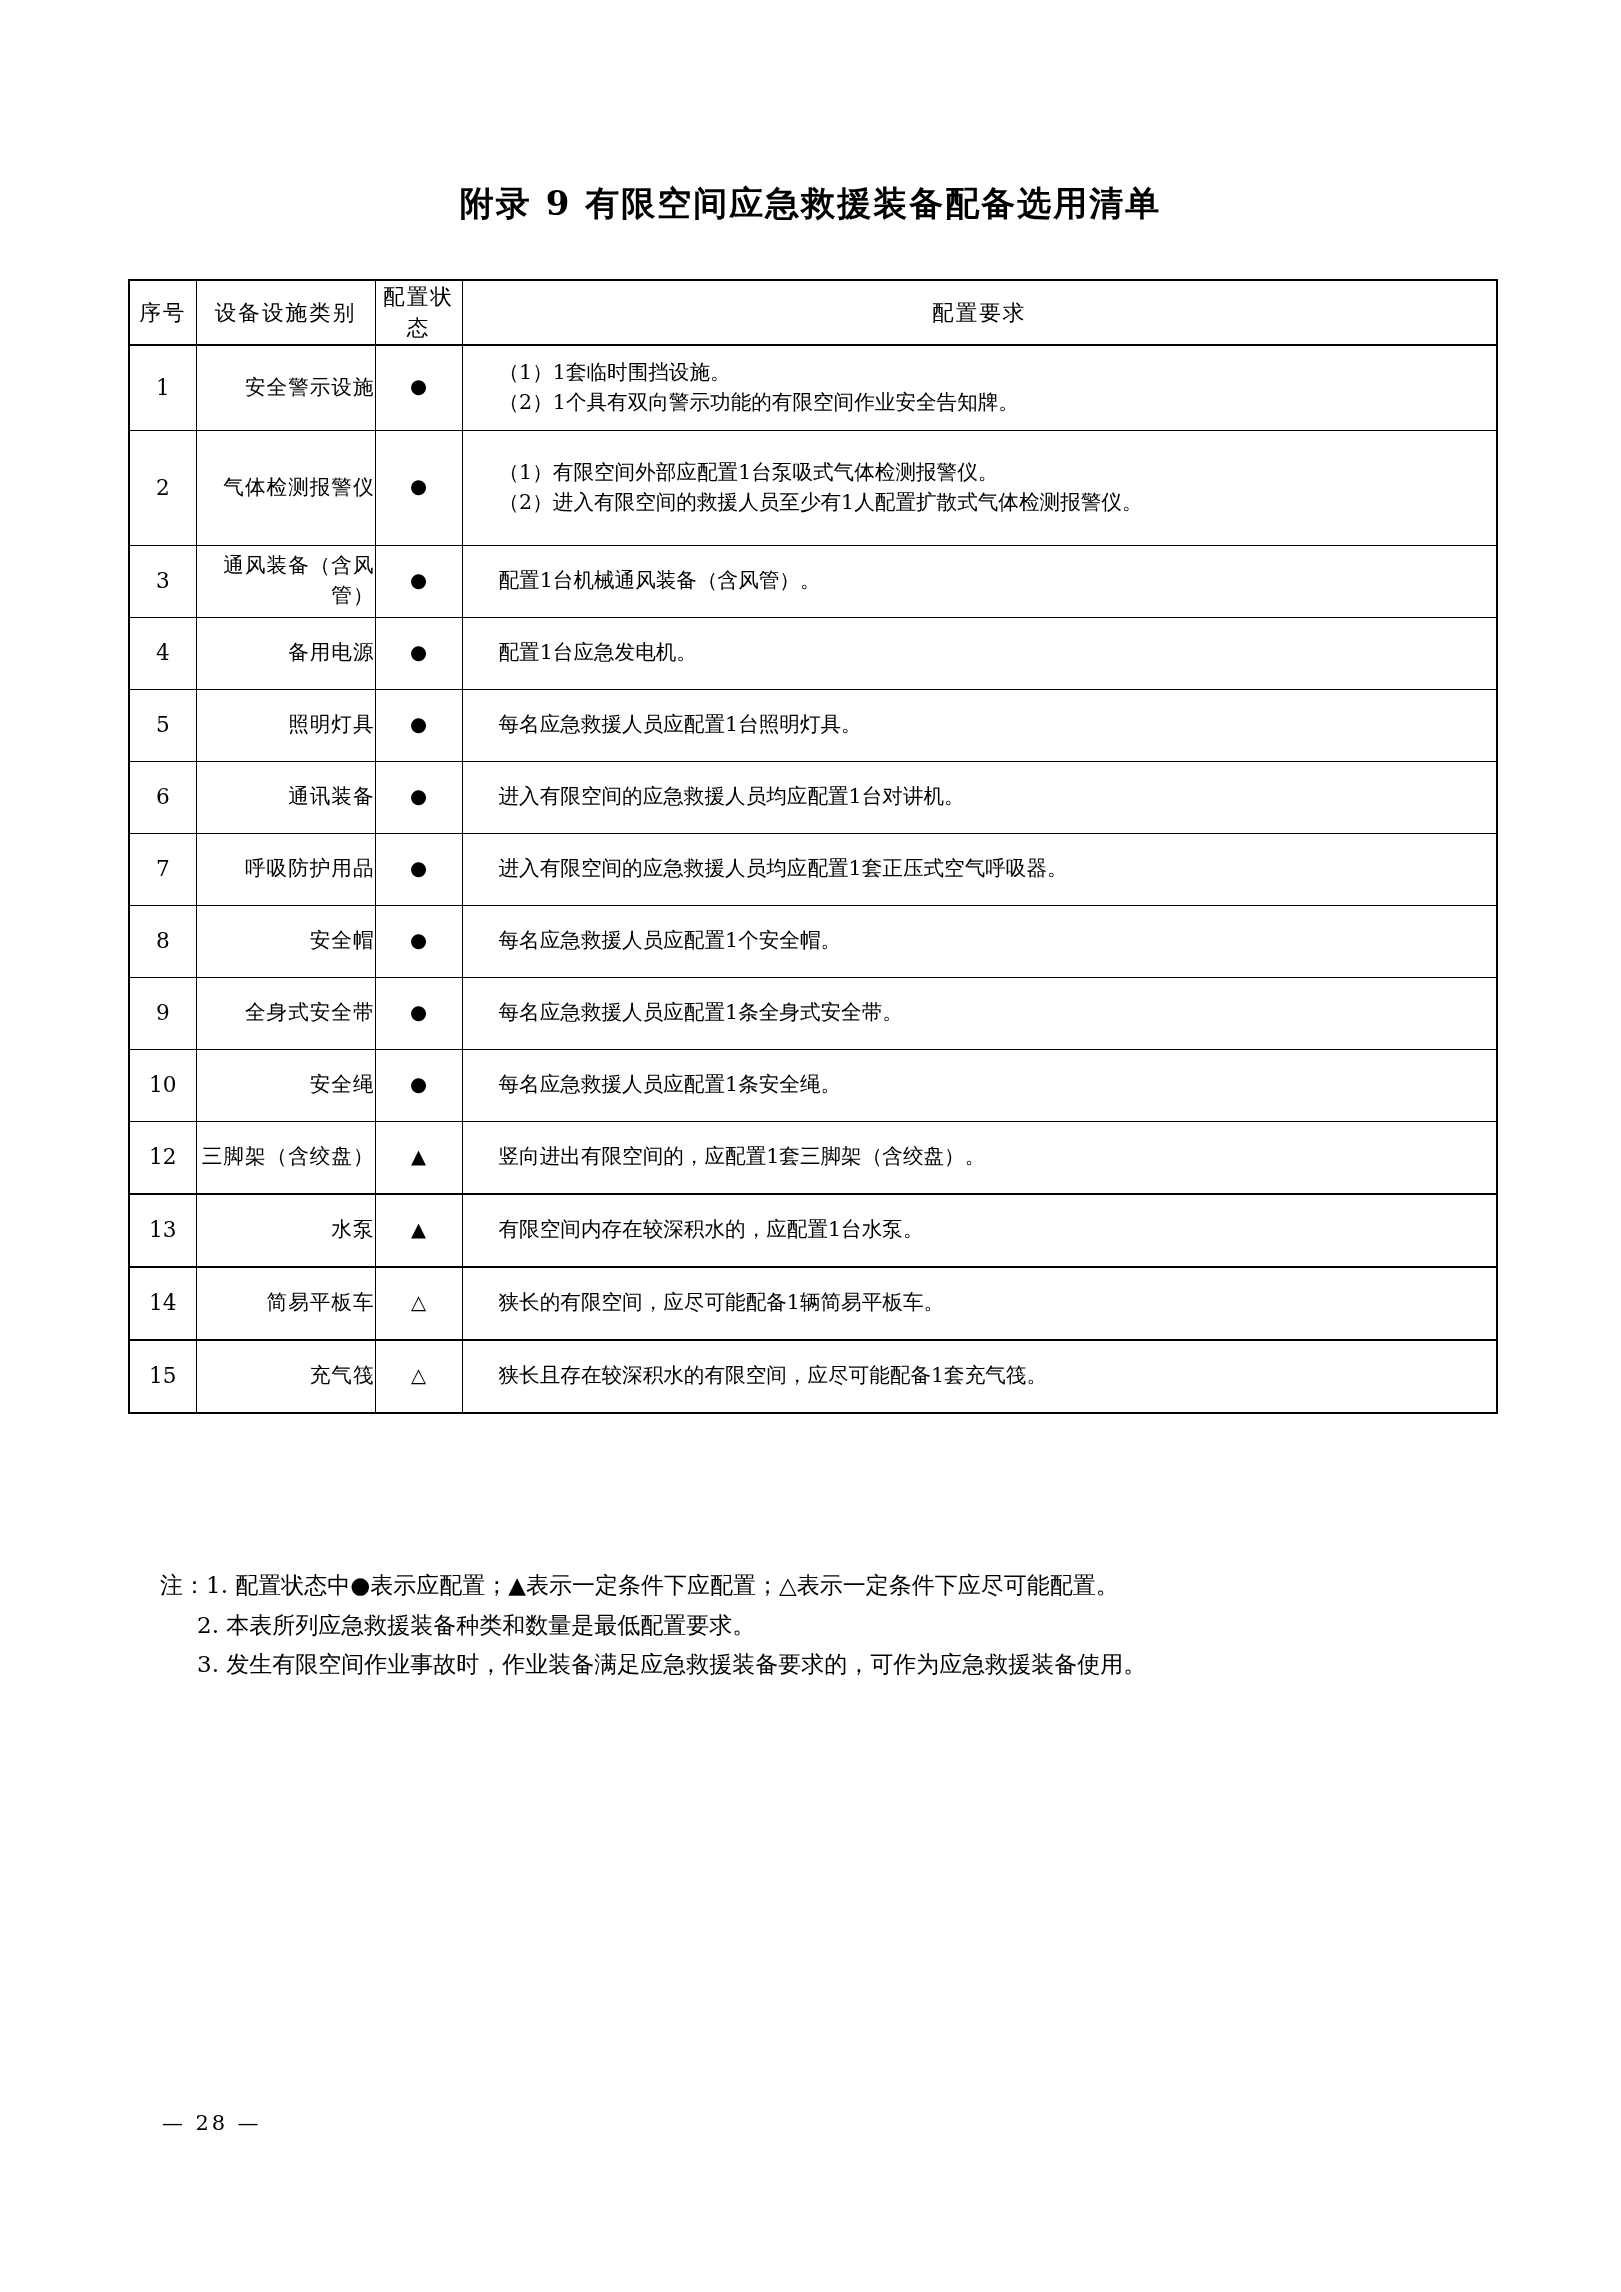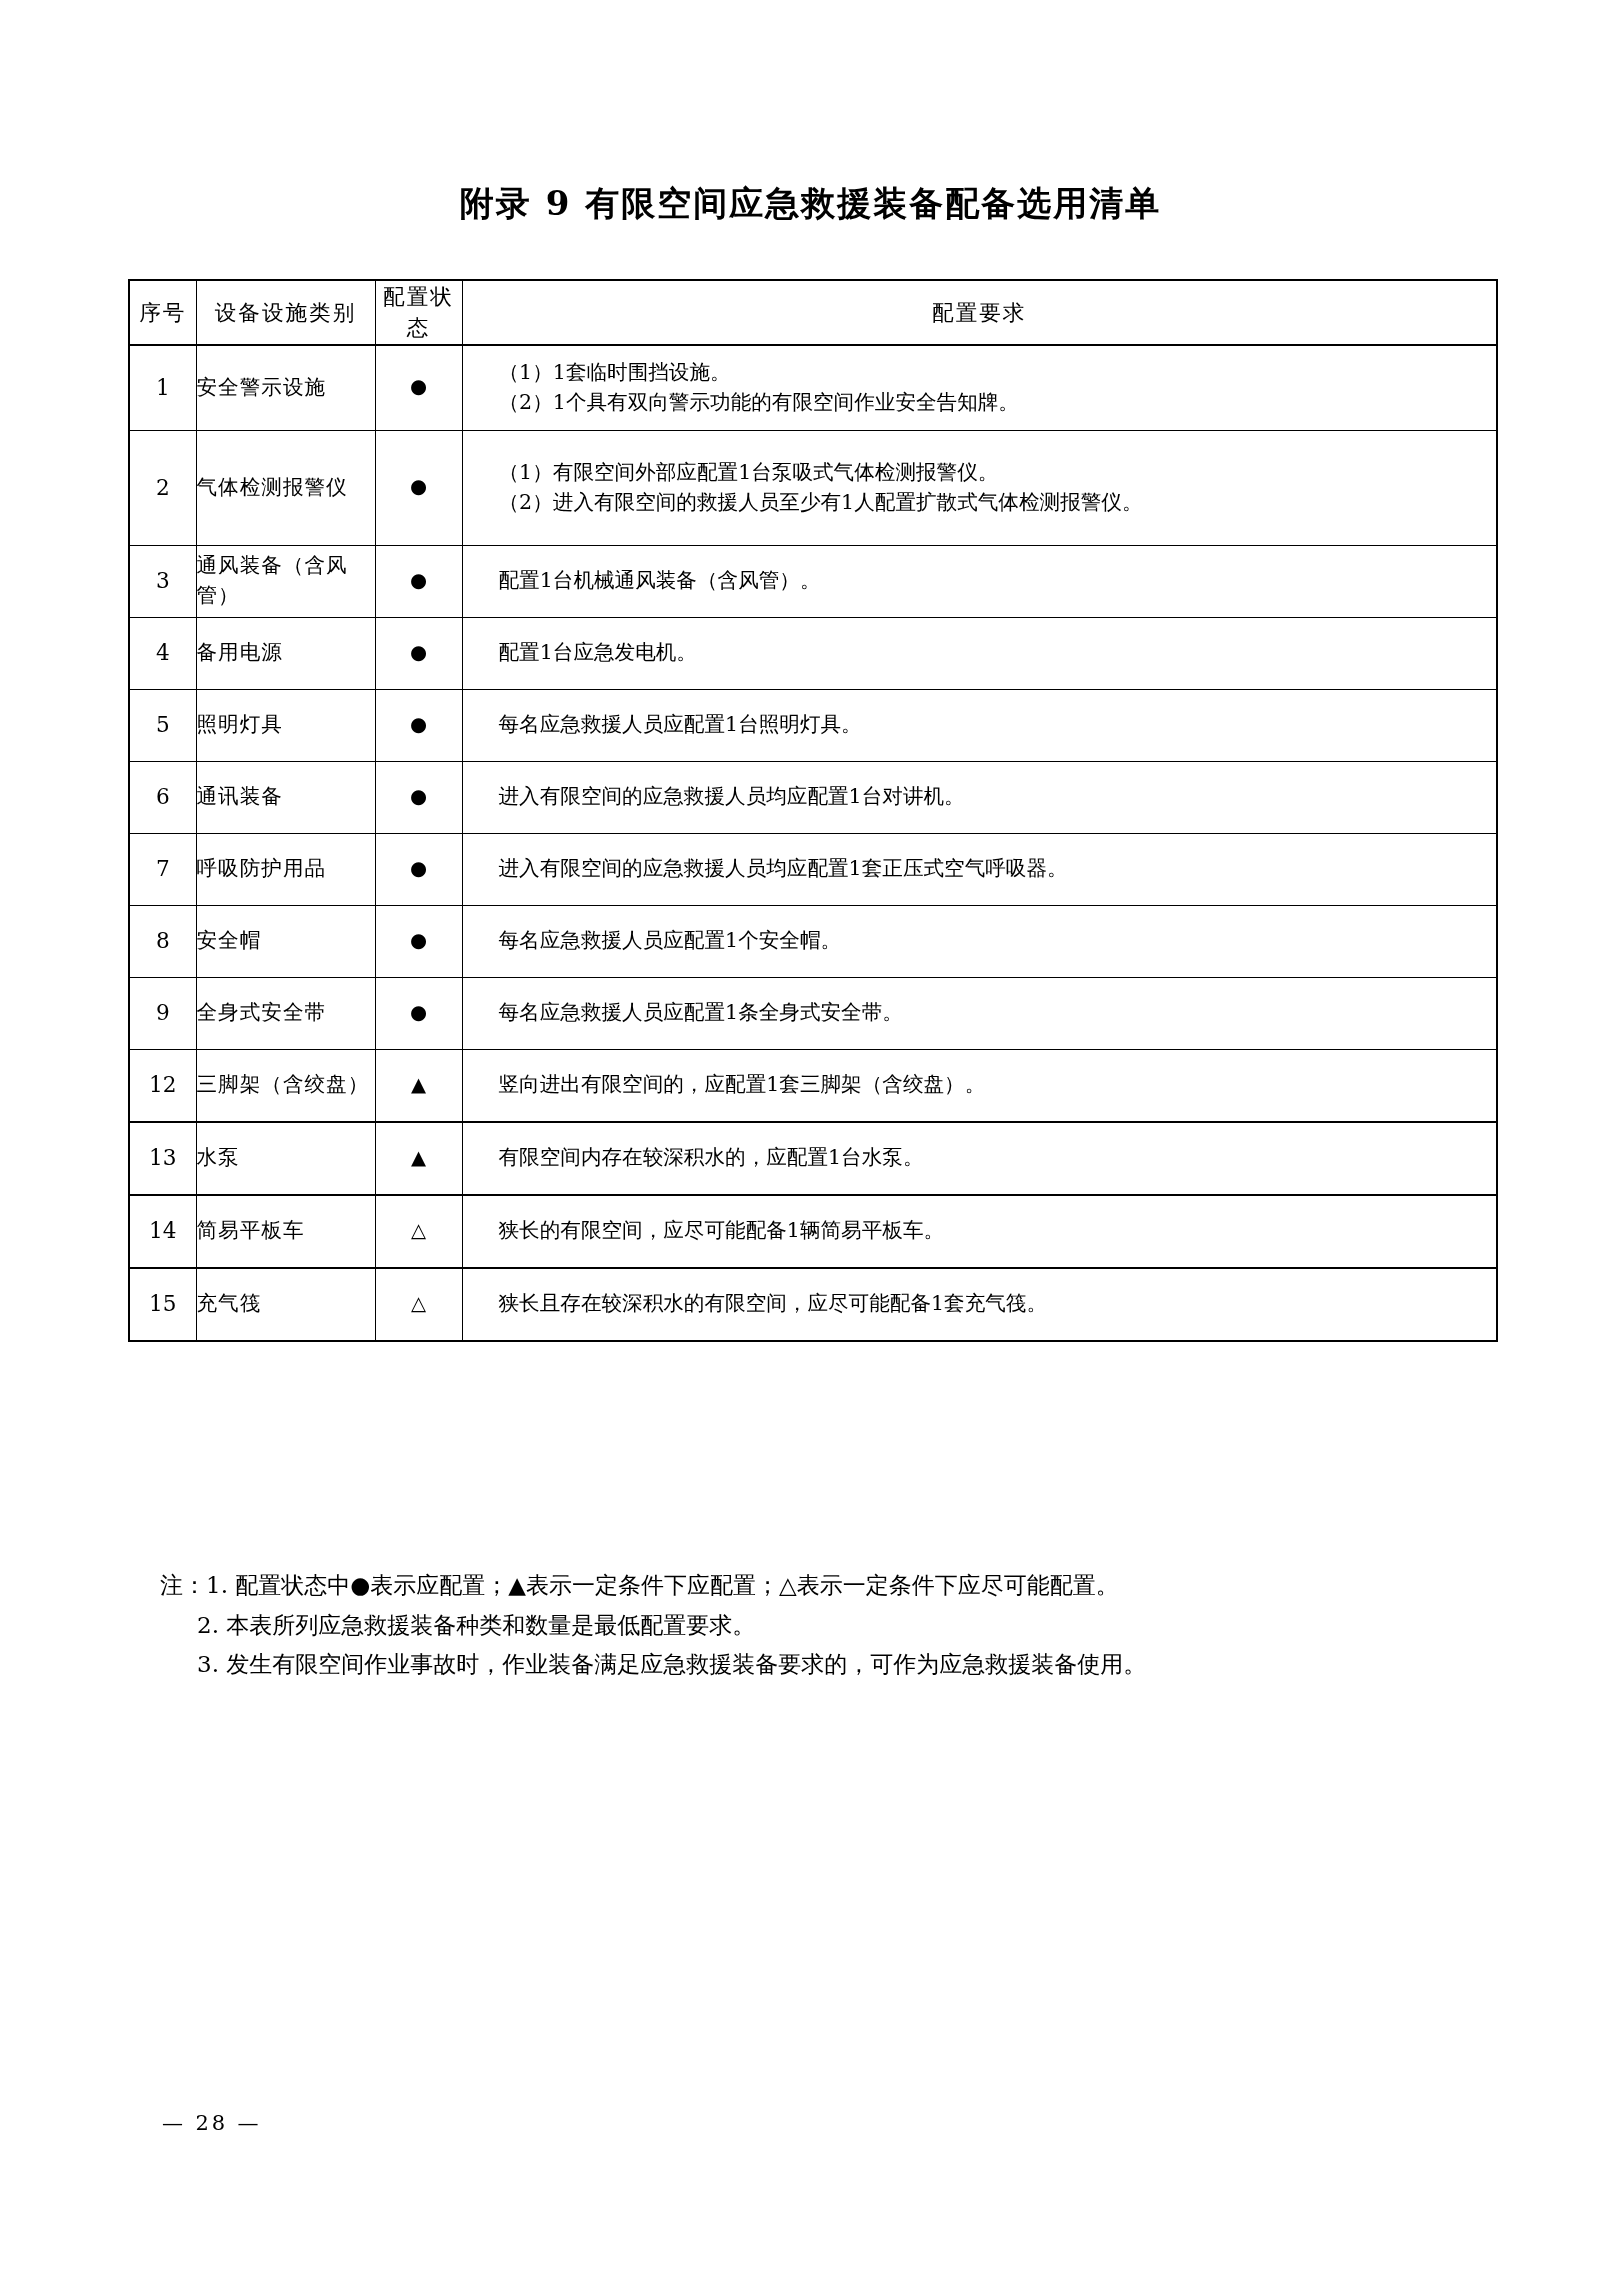--- a/index.html
+++ b/index.html
@@ -67,21 +67,21 @@
 
   
   table.main { border: 2.9px solid #000; }
   table.main tr.hdr th { border-bottom: 2.9px solid #000; }
 
   .cell-no {
     text-align: center;
     font-size: 21.6px;
   }
   .cell-cat {
-    text-align: left;
+    text-align: right;
     font-size: 20.6px;
     padding: 3.9px 5.9px;
     letter-spacing: 1px;
   }
   .cell-st {
     text-align: center;
     font-size: 19.6px;
     font-family: "DejaVu Sans", "Liberation Sans", sans-serif;
   }
   .cell-req {
@@ -223,20 +223,28 @@
           </tr>
           <tr class="r h-std">
             <td class="cell-no">9</td>
             <td class="cell-cat">全身式安全带</td>
             <td class="cell-st">●</td>
             <td class="cell-req">
               <span class="line">每名应急救援人员应配置1条全身式安全带。</span>
             </td>
           </tr>
           <tr class="r h-std">
+            <td class="cell-no">10</td>
+            <td class="cell-cat">安全绳</td>
+            <td class="cell-st">●</td>
+            <td class="cell-req">
+              <span class="line">每名应急救援人员应配置1条安全绳。</span>
+            </td>
+          </tr>
+          <tr class="r h-std">
             <td class="cell-no">12</td>
             <td class="cell-cat">三脚架（含绞盘）</td>
             <td class="cell-st">▲</td>
             <td class="cell-req">
               <span class="line">竖向进出有限空间的，应配置1套三脚架（含绞盘）。</span>
             </td>
           </tr>
           <tr class="r h-std sep-above">
             <td class="cell-no">13</td>
             <td class="cell-cat">水泵</td>

